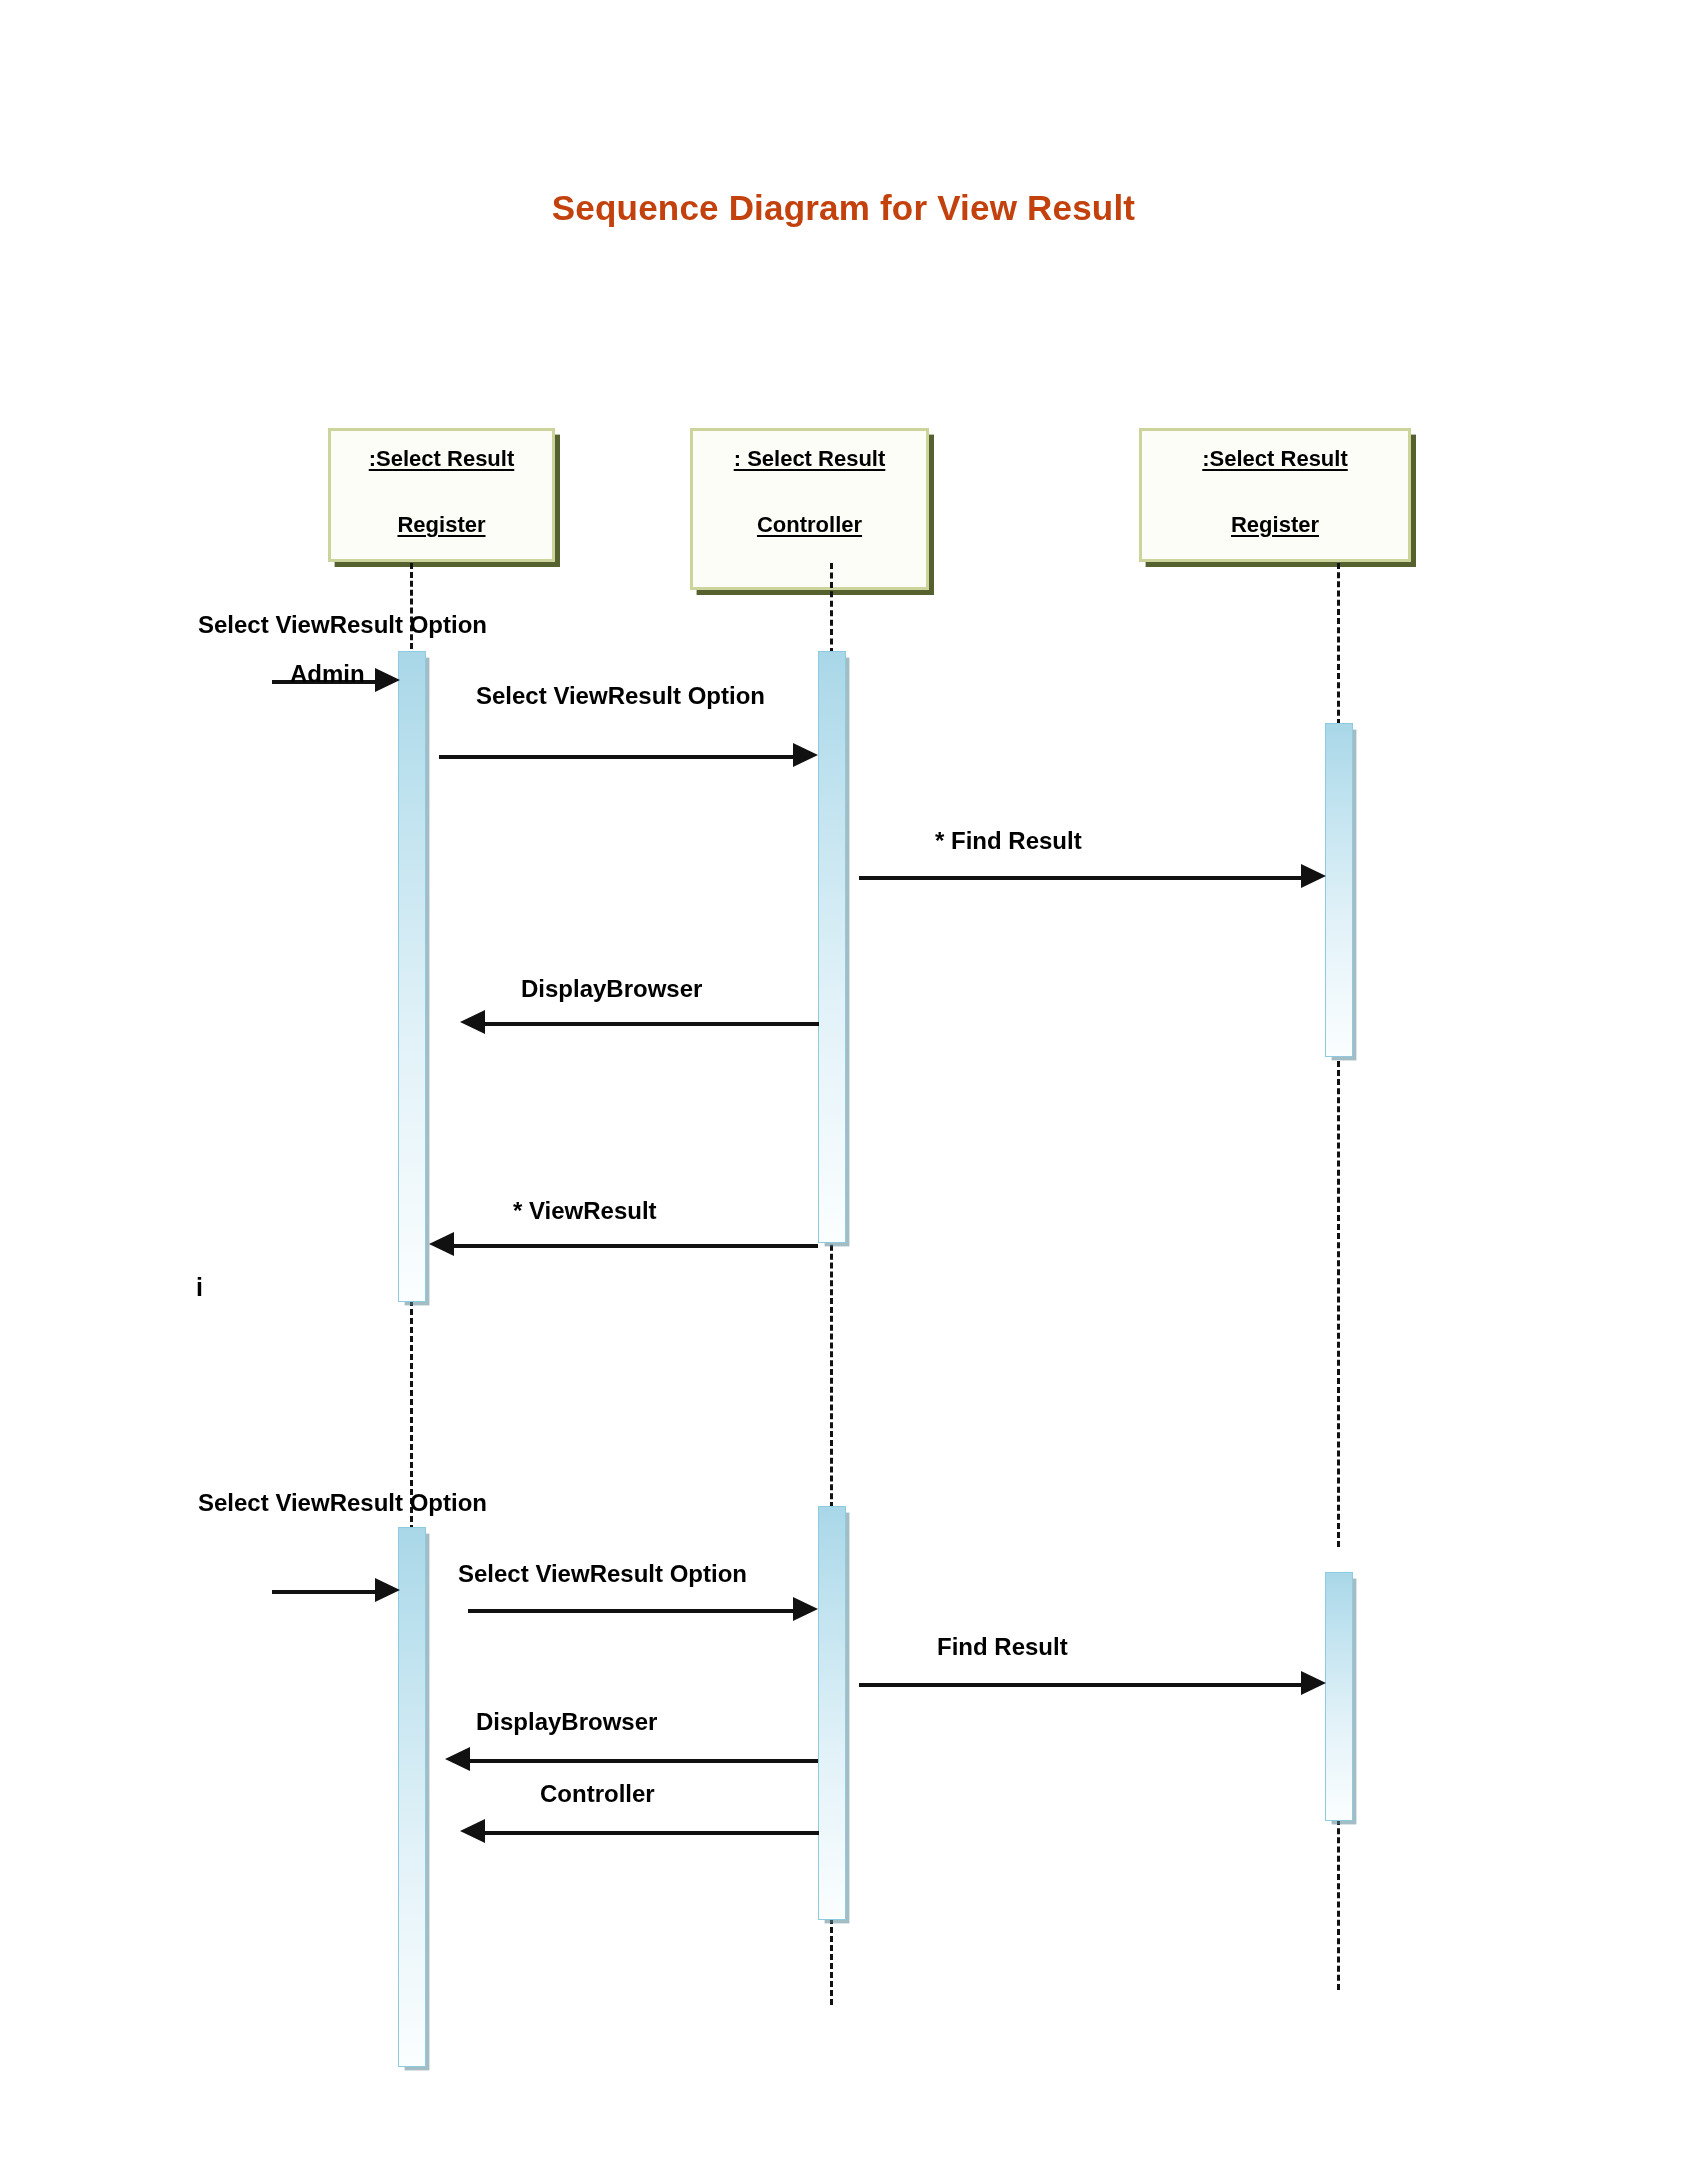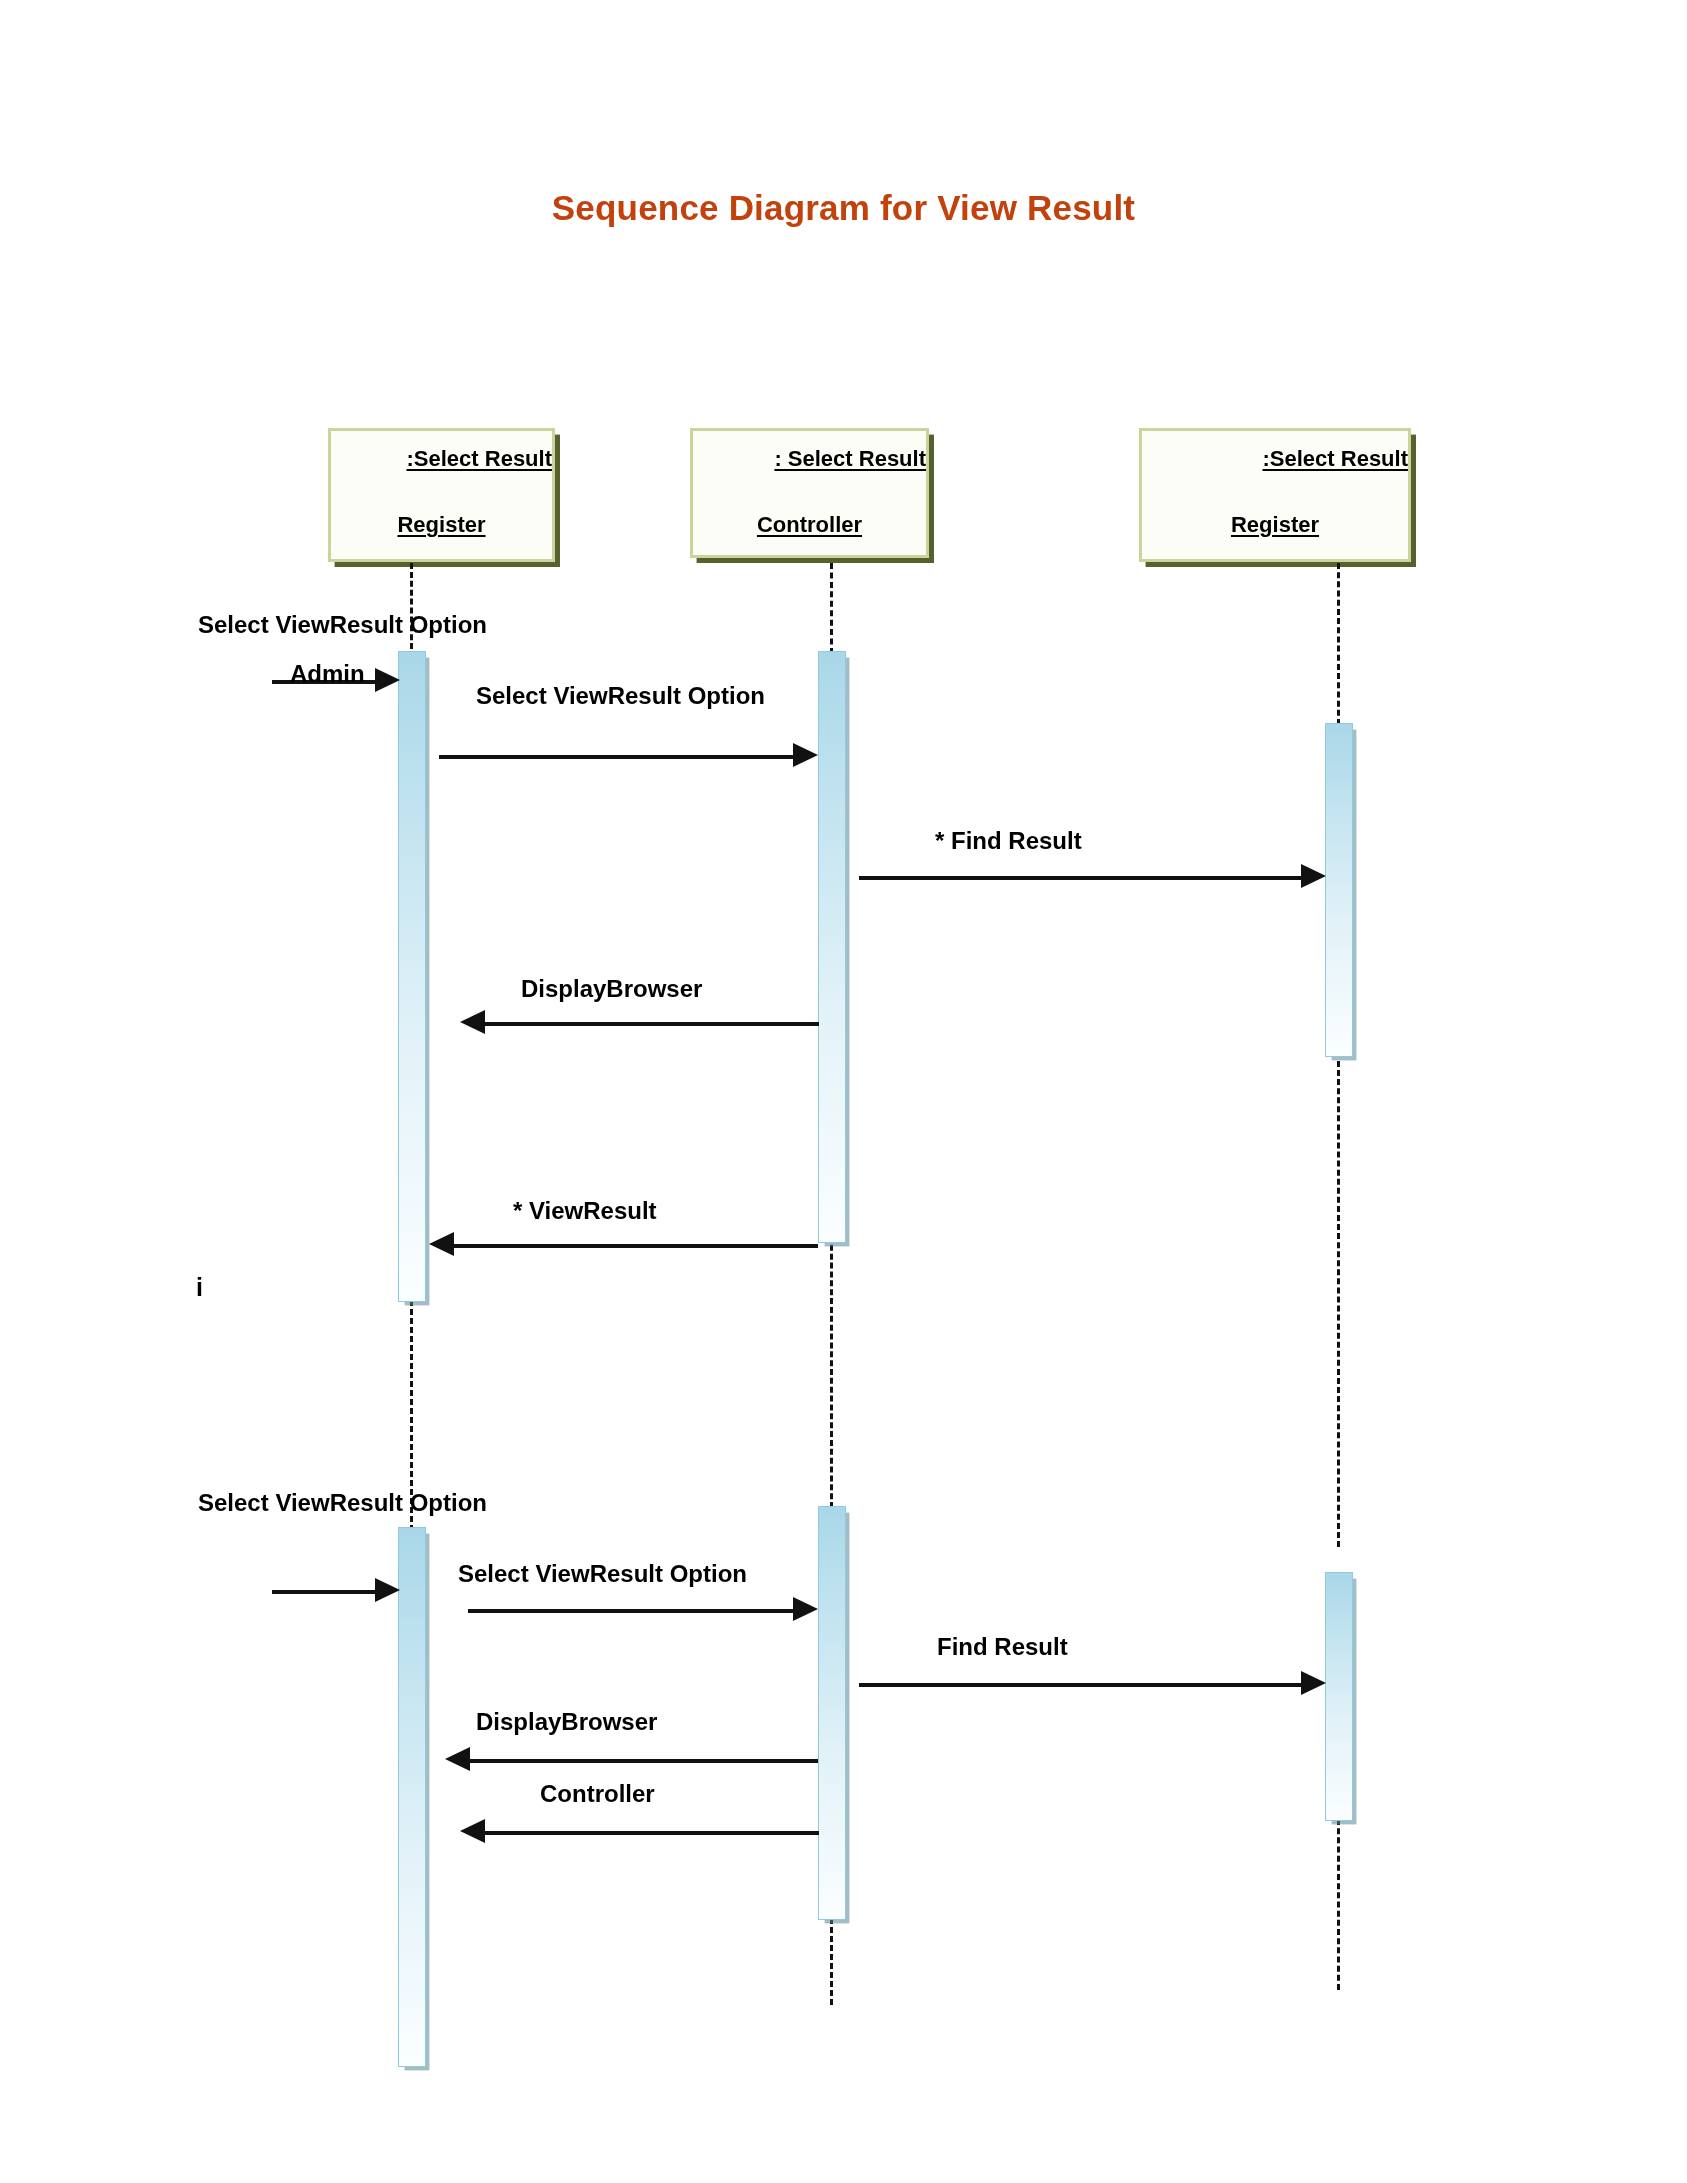--- a/index.html
+++ b/index.html
@@ -31,21 +31,21 @@
     box-shadow:5.8px 5.8px 0 -0.8px #55612e;
     text-align:center;
   }
   .objbox .l1, .objbox .l2 {
     font-size:22px;
     font-weight:bold;
     color:#000;
     white-space:nowrap;
     display:block;
   }
-  .objbox .l1 { margin-top:15px;text-align:right; }
+  .objbox .l1 { margin-top:15px; }
   .objbox .l2 { margin-top:40px; }
   .objbox .u { text-decoration:underline; text-underline-offset:2.5px; }
 
   
   .lifeline {
     position:absolute;
     width:0;
     border-left:3.3px dashed #111111;
   }
 
@@ -103,21 +103,21 @@
 
 <div id="stage">
 
   <div class="title">Sequence Diagram for View Result</div>
 
   <div class="objbox" style="left:328px; top:428px; width:227px; height:134px;">
     <span class="l1 u">:Select Result</span>
     <span class="l2 u">Register</span>
   </div>
 
-  <div class="objbox" style="left:690px; top:428px; width:239px; height:130px;">
+  <div class="objbox" style="left:690px; top:428px; width:239px; height:162px;">
     <span class="l1 u">: Select Result</span>
     <span class="l2 u">Controller</span>
   </div>
 
   <div class="objbox" style="left:1139px; top:428px; width:272px; height:134px;">
     <span class="l1 u">:Select Result</span>
     <span class="l2 u">Register</span>
   </div>
 
   <div class="lifeline" style="left:410px; top:563px; height:95px;"></div>

